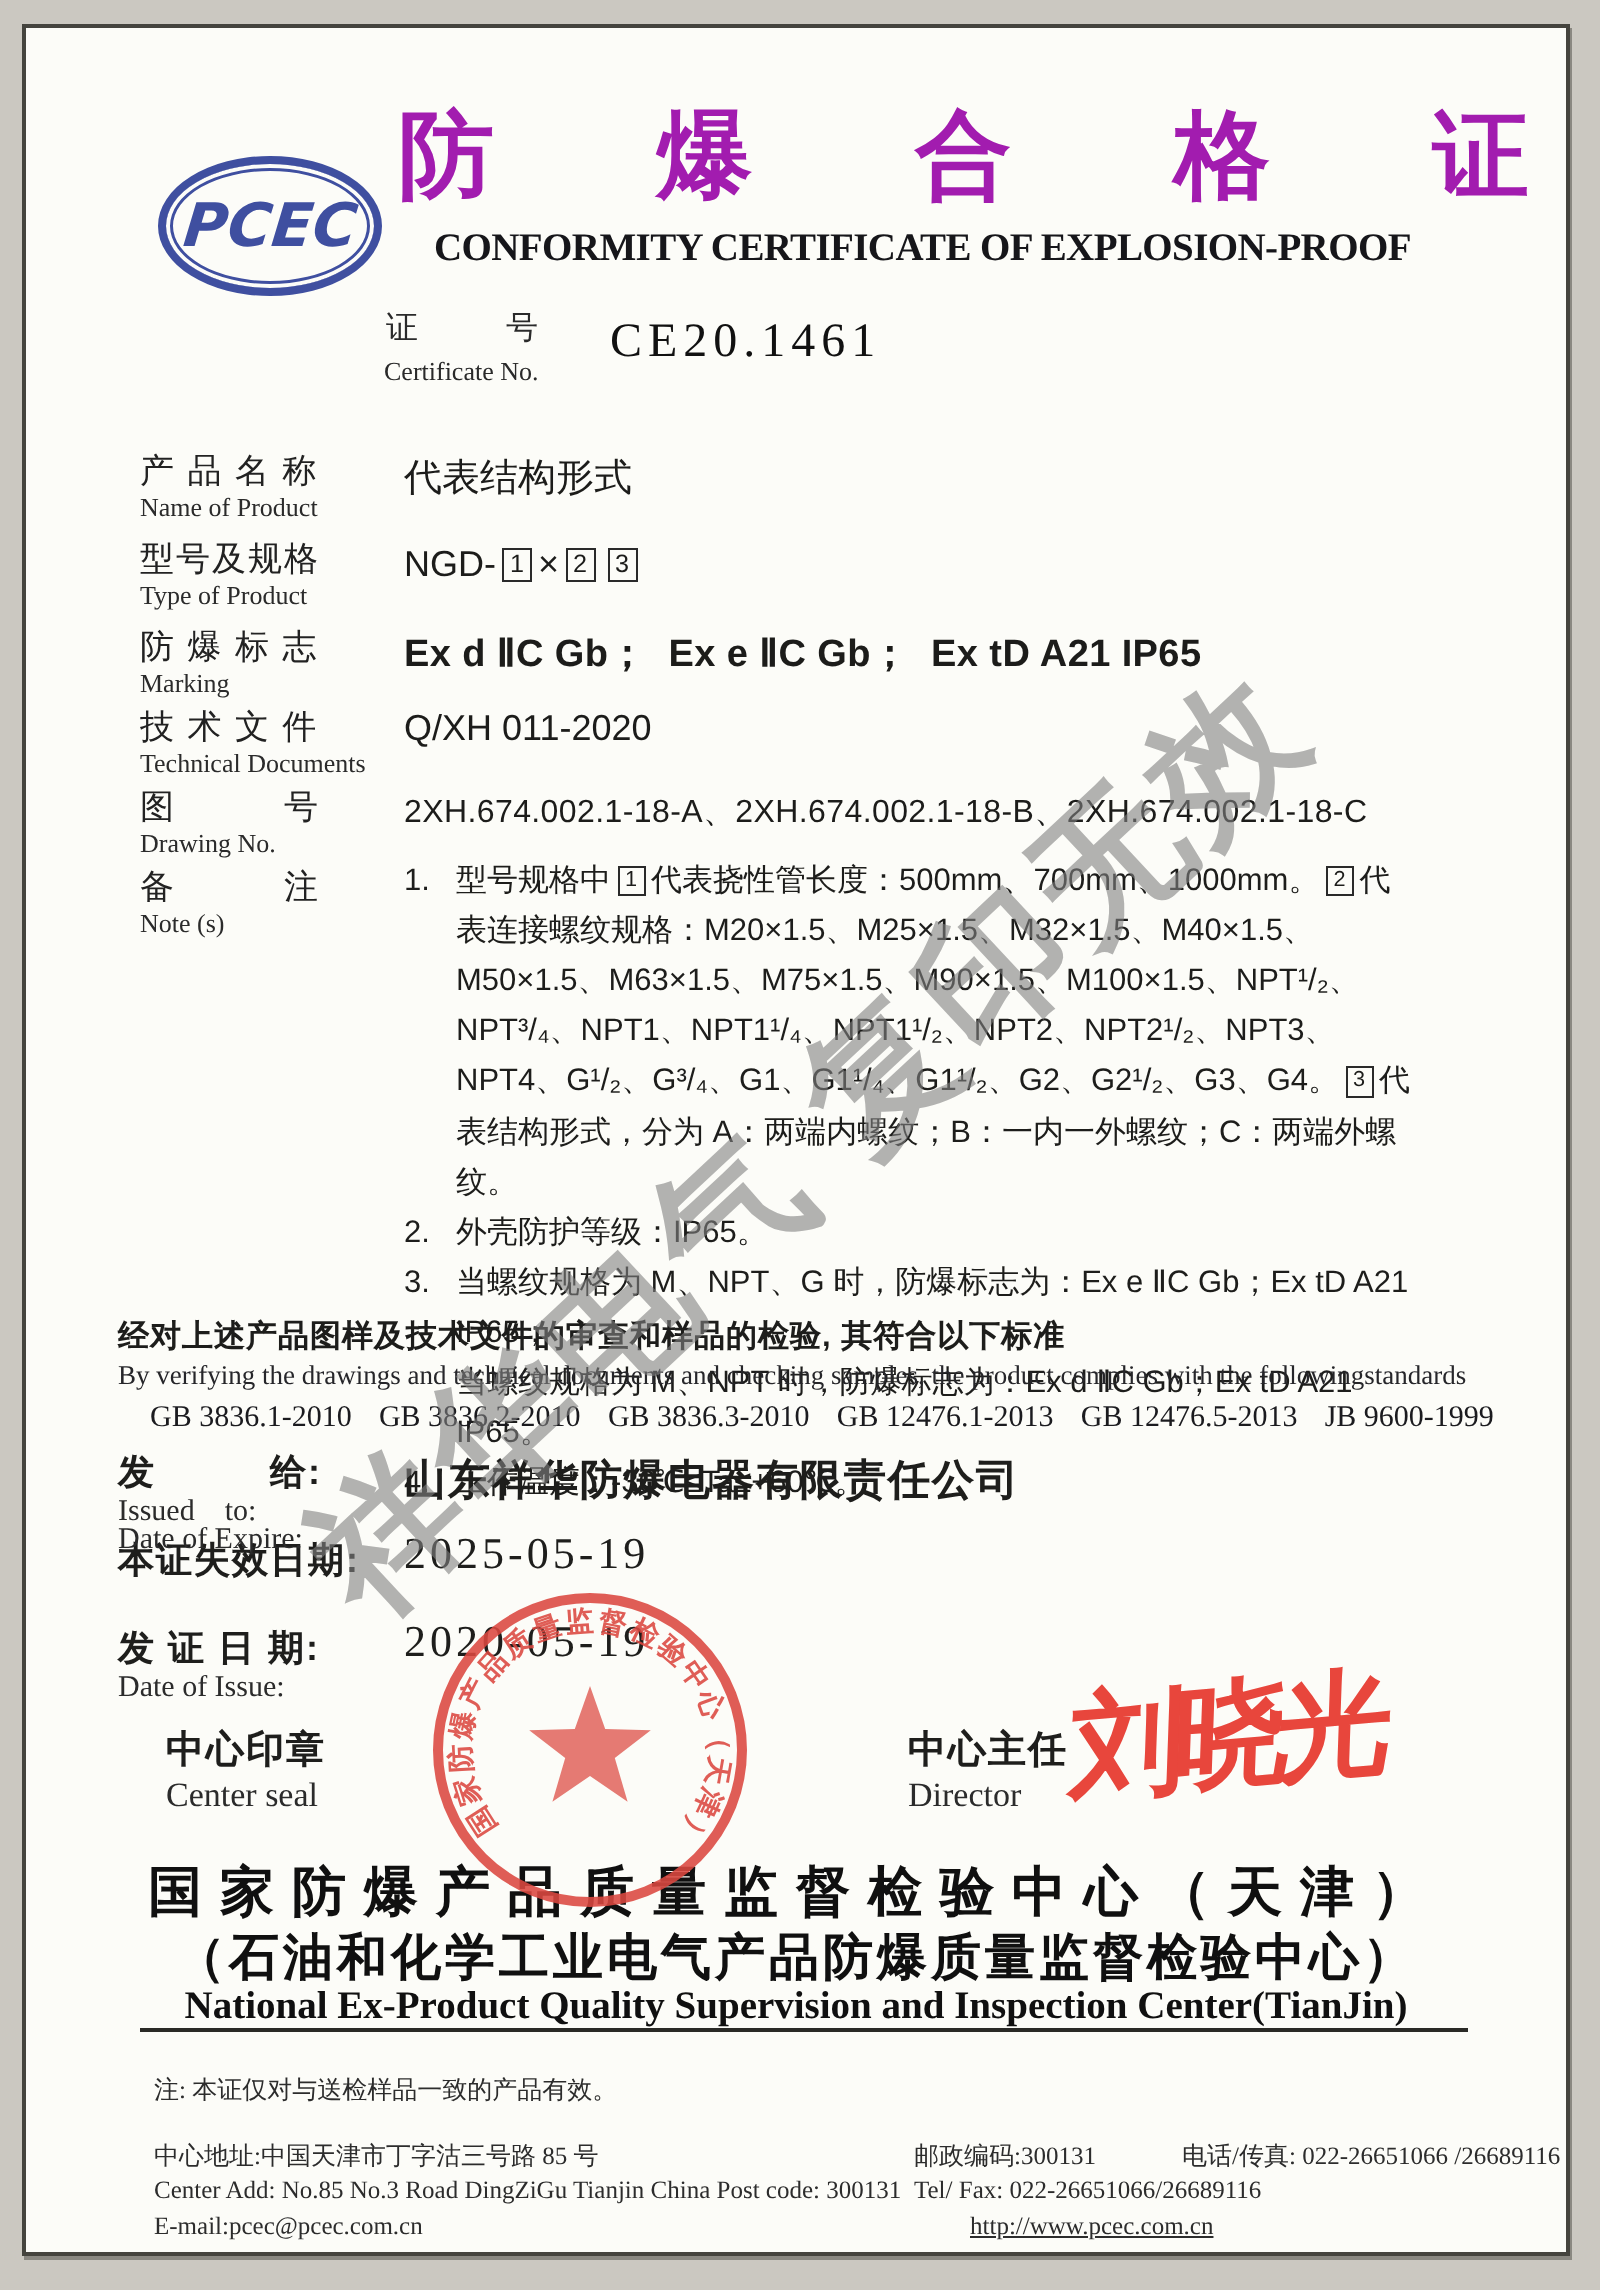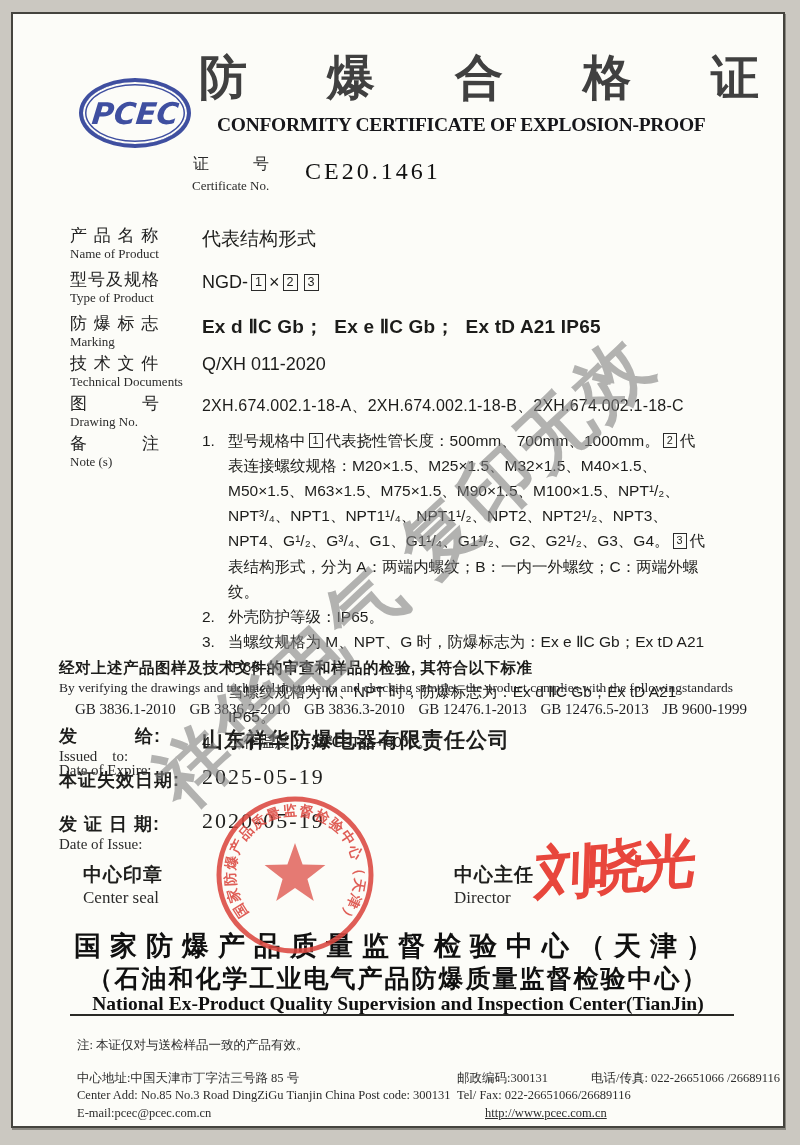--- a/index.html
+++ b/index.html
@@ -22,21 +22,21 @@
     display:flex;align-items:center;justify-content:center;
     box-shadow:inset 0 0 0 2px #fcfcf8, inset 0 0 0 3.5px #3f4fa0;
   }
   .logo span{
     color:#3f4fa0;font-weight:bold;font-style:italic;font-size:30px;
     letter-spacing:0px;transform:skewX(-6deg);
     font-family:"DejaVu Sans",sans-serif;
   }
   .title{
     font-size:48px;font-weight:bold;letter-spacing:34px;white-space:nowrap;
-    font-family:Liberation Serif, serif;color:#404040;
+    font-family:Liberation Sans, sans-serif;color:#a21caf;
   }
   .subtitle{
     font-size:19.5px;font-weight:bold;letter-spacing:-0.3px;white-space:nowrap;
     font-family:"Liberation Serif",serif;color:#16161a;
   }
   .cert-label-zh{font-size:16px;letter-spacing:2px;color:#2a2a2a;}
   .cert-label-en{font-size:13px;font-family:"Liberation Serif",serif;color:#2a2a2a;}
   .cert-no{
     font-size:24px;letter-spacing:3px;color:#111;
     font-family:"Liberation Serif",serif;

